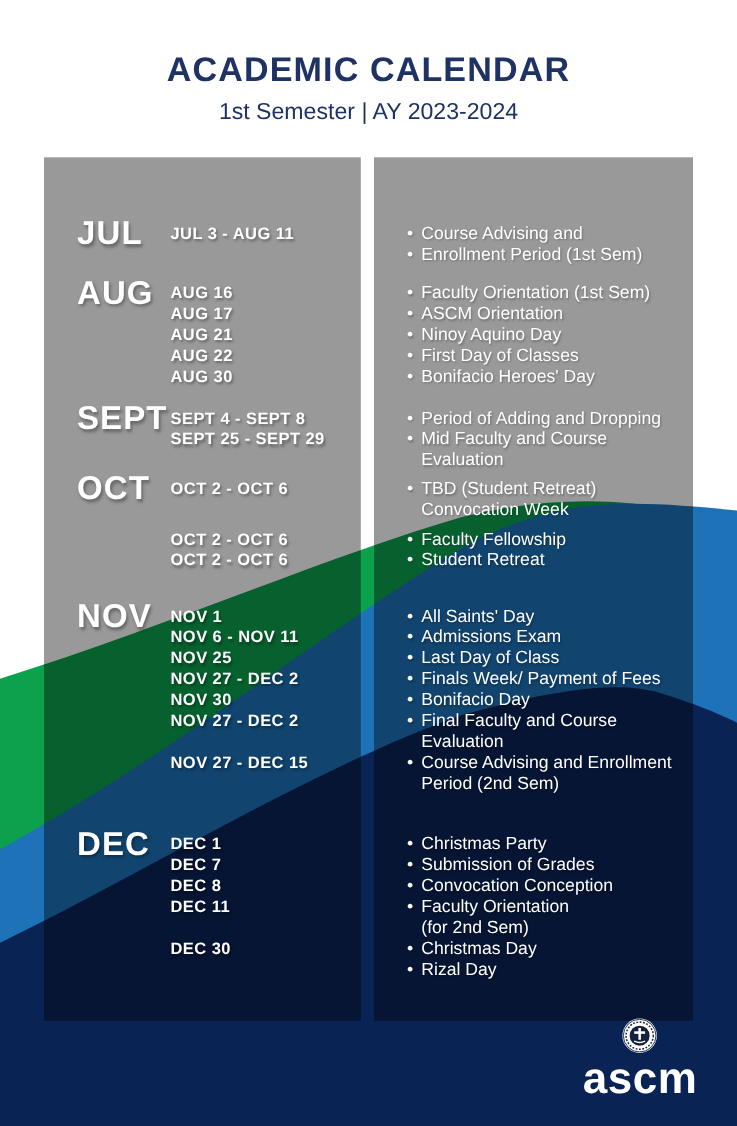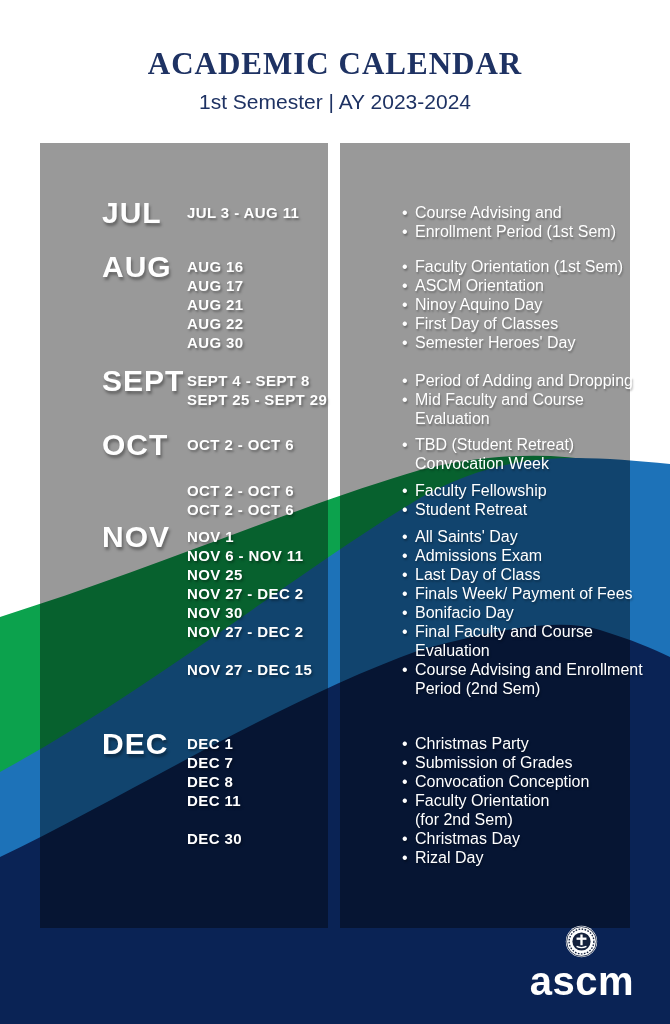--- a/index.html
+++ b/index.html
@@ -16,26 +16,25 @@
 
   
   .panel { position:absolute; top:143px; height:785px; background:rgba(0,0,0,0.40); }
   .panel.left  { left:40px;  width:288px; }
   .panel.right { left:340px; width:290px; }
 
   .header { position:absolute; left:0; top:46px; width:670px; text-align:center; color:var(--title-navy); }
   .title {
     font-size:31px; font-weight:800; letter-spacing:1px;
     color:var(--title-navy);
-    font-family:Liberation Serif, serif;
   }
   .subtitle { margin-top:8px; font-size:21px; font-weight:400; color:var(--title-navy); }
 
   .calendar { position:absolute; left:40px; top:203px; width:590px; color:#fff; }
-  .month-group { display:grid; grid-template-columns:115px 215px 1fr; align-items:start;padding-left:32px; }
+  .month-group { display:grid; grid-template-columns:115px 215px 1fr; align-items:start; }
   .month-label {
     padding-left:30px; font-size:30px; font-weight:800; letter-spacing:1px;
     line-height:24px; position:relative; top:-2px;
     text-shadow:1.5px 2.5px 3px rgba(0,0,0,0.35);
     white-space:nowrap;
   }
   .dates-col, .events-col { display:block; }
   .date-line {
     height:19px; line-height:19px; font-size:15px; font-weight:700; letter-spacing:0.4px;
     text-shadow:1.5px 2px 2.5px rgba(0,0,0,0.35);
@@ -113,21 +112,21 @@
         <div class="event-line">
           <span class="bullet">•</span>
           <span>Ninoy Aquino Day</span>
         </div>
         <div class="event-line">
           <span class="bullet">•</span>
           <span>First Day of Classes</span>
         </div>
         <div class="event-line">
           <span class="bullet">•</span>
-          <span>Semester Heroes' Day</span>
+          <span>Bonifacio Heroes' Day</span>
         </div>
       </div>
     </div>
     <div class="month-group" style="margin-bottom: 7px;">
       <div class="month-label">SEPT</div>
       <div class="dates-col">
         <div class="date-line">SEPT 4 - SEPT 8</div>
         <div class="date-line">SEPT 25 - SEPT 29</div>
         <div class="date-line"></div>
       </div>
@@ -139,21 +138,21 @@
         <div class="event-line">
           <span class="bullet">•</span>
           <span>Mid Faculty and Course</span>
         </div>
         <div class="event-line">
           <span class="bullet hidden">•</span>
           <span>Evaluation</span>
         </div>
       </div>
     </div>
-    <div class="month-group" style="margin-bottom: 8px;">
+    <div class="month-group" style="margin-bottom: 32px;">
       <div class="month-label">OCT</div>
       <div class="dates-col">
         <div class="date-line">OCT 2 - OCT 6</div>
         <div class="date-line"></div>
         <div class="spacer-line"></div>
         <div class="date-line">OCT 2 - OCT 6</div>
         <div class="date-line">OCT 2 - OCT 6</div>
       </div>
       <div class="events-col">
         <div class="event-line">

